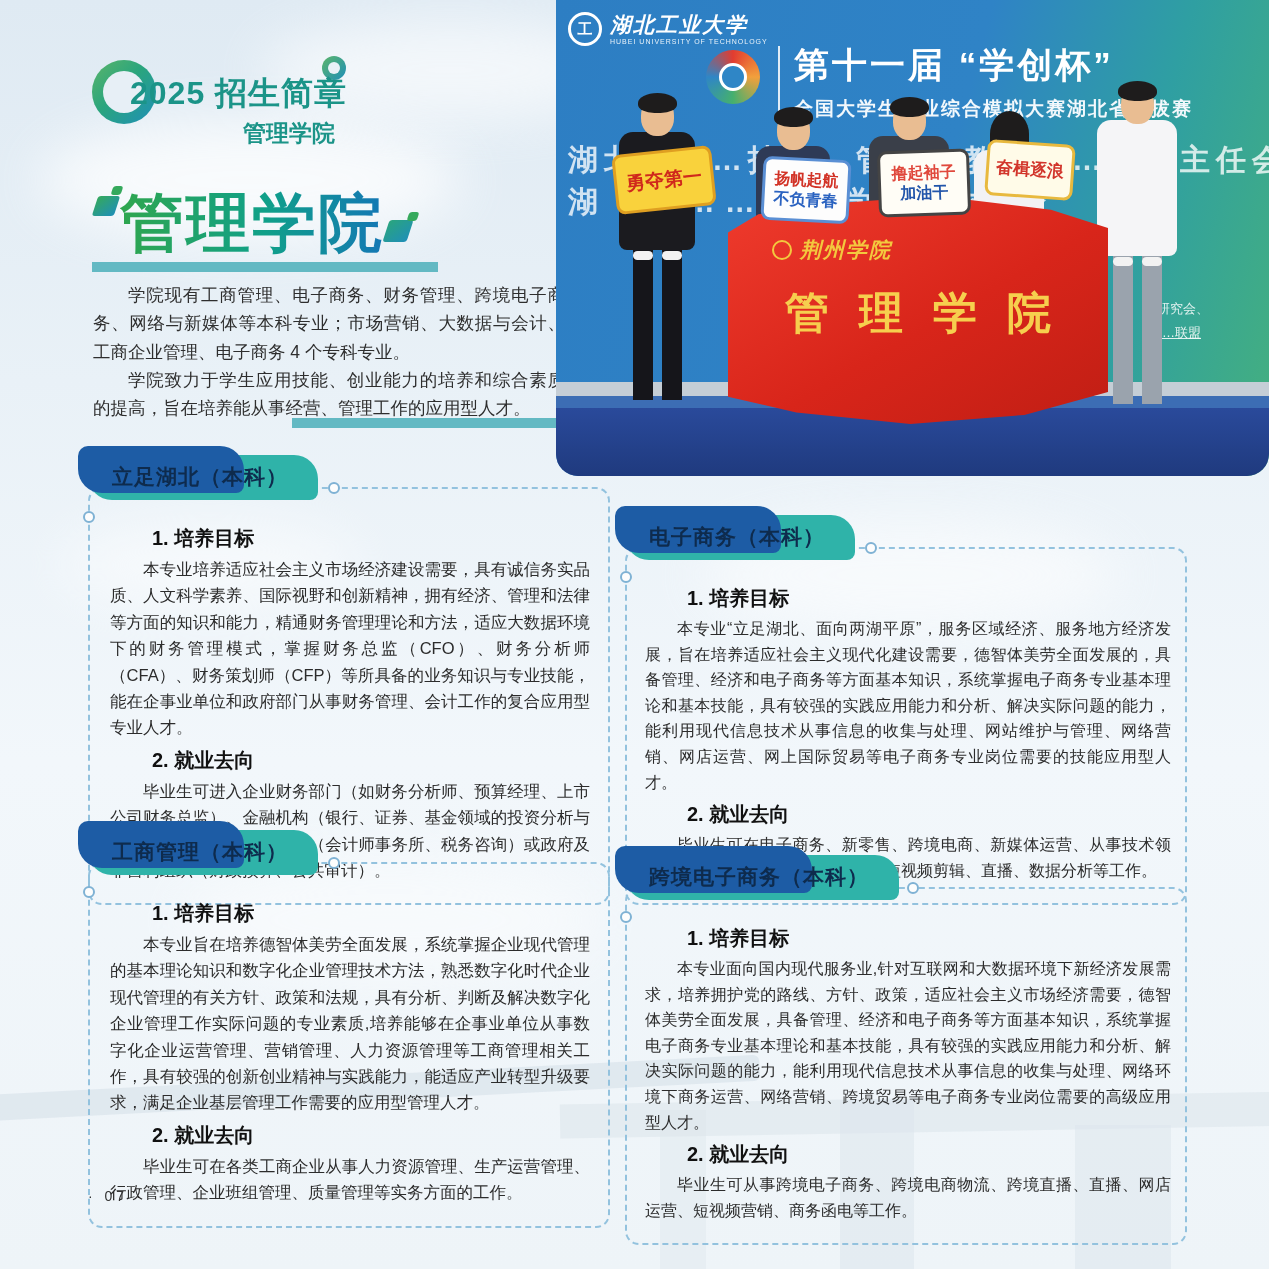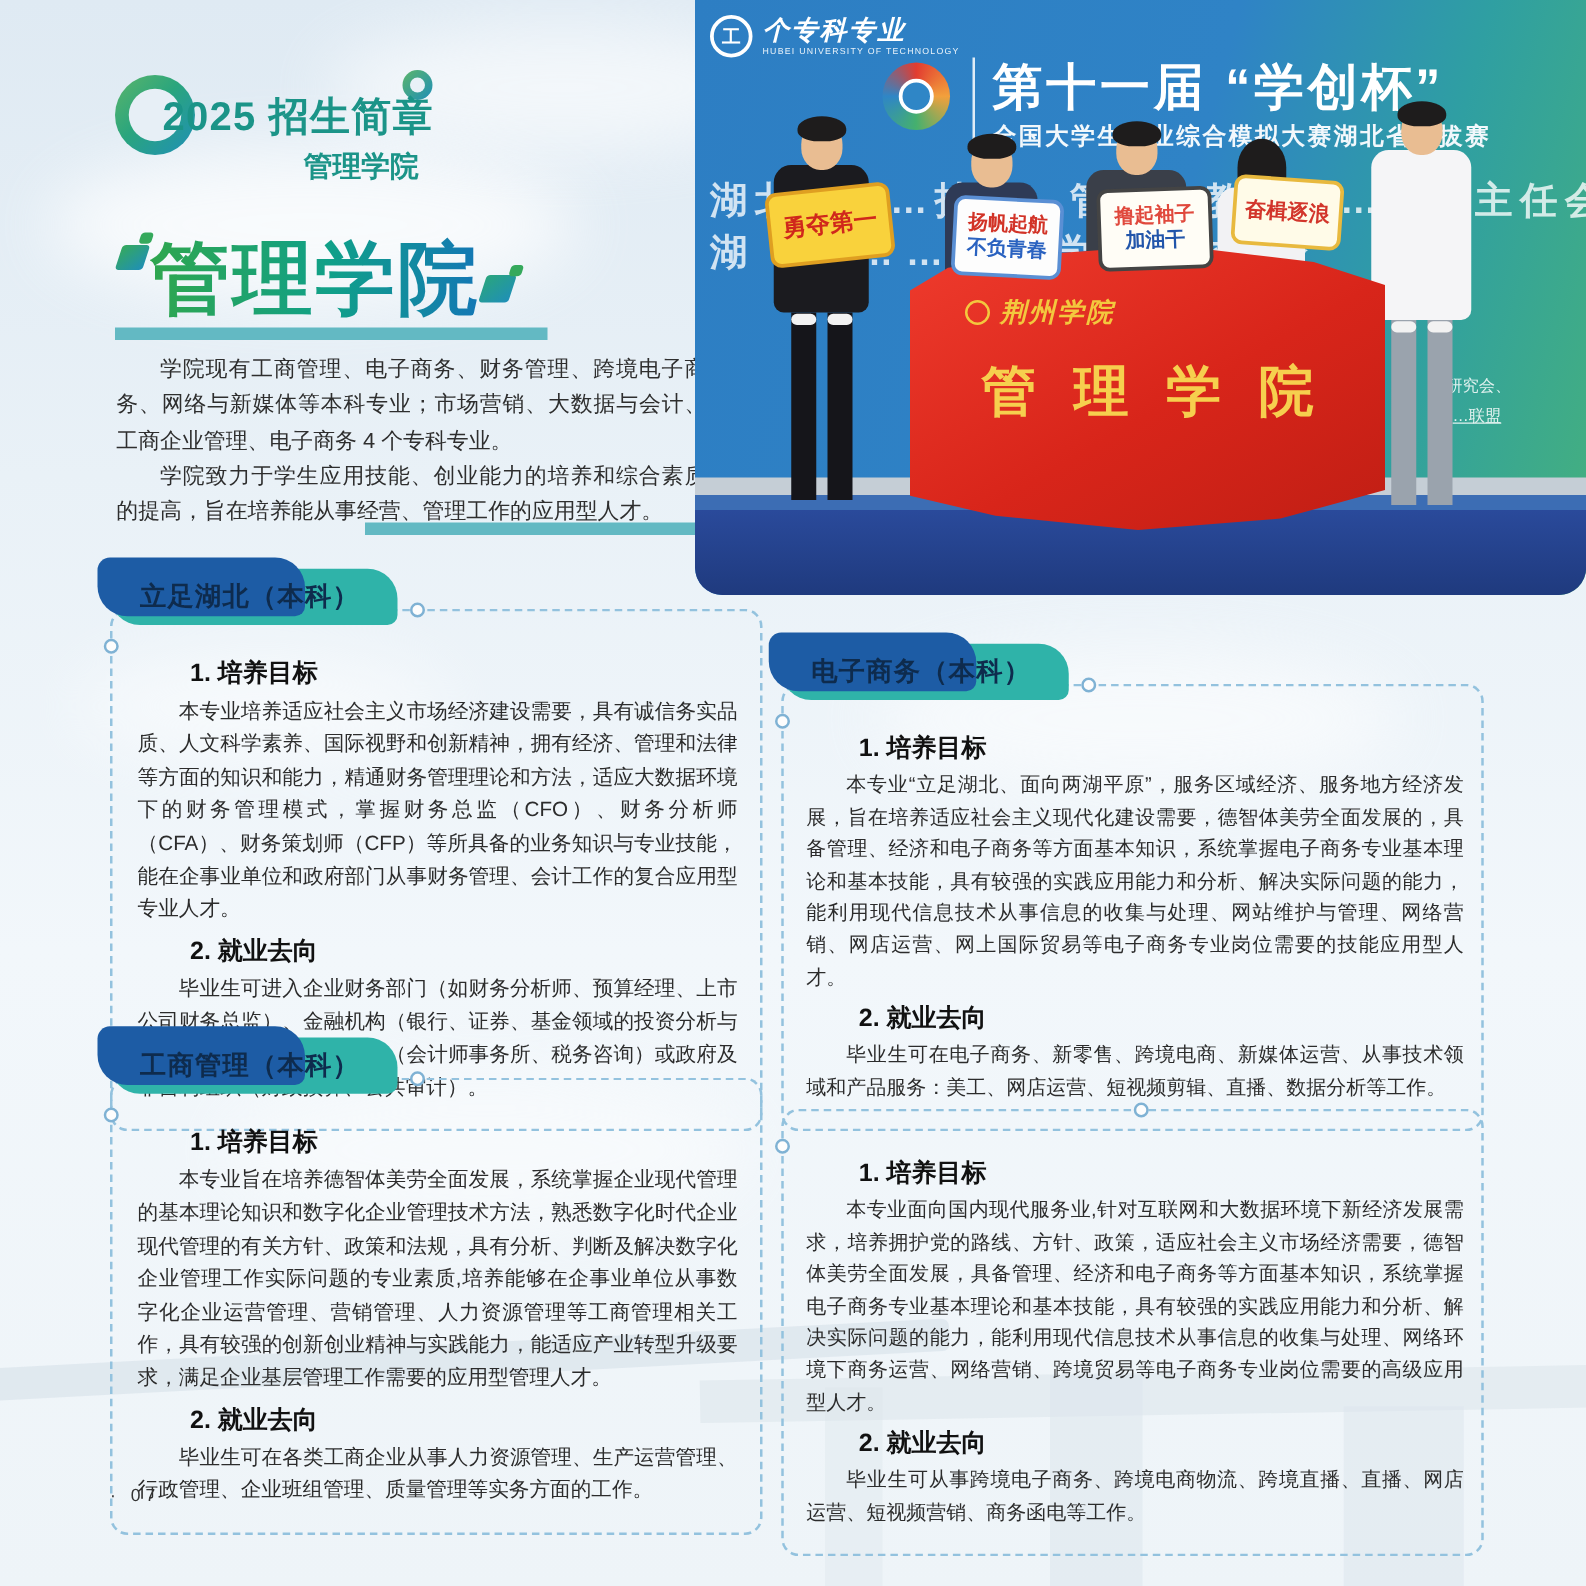--- a/index.html
+++ b/index.html
@@ -59,21 +59,21 @@
     background:linear-gradient(105deg,#2d7ec3 0%,#2f83c6 52%,#2f9fa2 76%,#45b07e 100%);}
   .photo .uni{position:absolute;left:12px;top:12px;display:flex;align-items:center;gap:8px;z-index:2;}
   .uni-emblem{width:34px;height:34px;border-radius:50%;border:3px solid #fff;box-sizing:border-box;
     display:flex;align-items:center;justify-content:center;color:#fff;font-size:15px;font-weight:700;}
   .uni-name{color:#fff;font-size:21px;font-weight:700;font-style:italic;letter-spacing:2px;line-height:1;}
   .uni-en{color:#e8f2fa;font-size:7px;letter-spacing:1px;margin-top:3px;}
   .swirl{position:absolute;left:150px;top:50px;width:54px;height:54px;border-radius:50%;z-index:2;
     background:conic-gradient(#e23c30,#f2a03c,#45b06e,#2f86c6,#e23c30);}
   .swirl .hole{position:absolute;inset:13px;border-radius:50%;background:#2f86c6;border:3px solid #fff;box-sizing:border-box;}
   .divider{position:absolute;left:222px;top:46px;width:2px;height:76px;background:rgba(255,255,255,.85);z-index:2;}
-  .event-title{position:absolute;left:238px;top:42px;color:#fff;font-size:40px;font-weight:800;letter-spacing:3px;z-index:2;white-space:nowrap;}
+  .event-title{position:absolute;left:238px;top:42px;color:#fff;font-size:35px;font-weight:800;letter-spacing:3px;z-index:2;white-space:nowrap;}
   .event-sub{position:absolute;left:238px;top:96px;color:#f2f8fc;font-size:19px;font-weight:600;letter-spacing:2px;z-index:2;white-space:nowrap;}
   .bk-row{position:absolute;color:rgba(255,255,255,.78);font-weight:700;white-space:nowrap;z-index:1;}
   .bk1{left:12px;top:140px;font-size:30px;letter-spacing:6px;}
   .bk2{left:12px;top:182px;font-size:30px;letter-spacing:10px;}
   .bk-small{position:absolute;color:rgba(255,255,255,.85);font-size:13px;z-index:1;}
   .bks1{left:588px;top:300px;}
   .bks2{left:606px;top:324px;text-decoration:underline;}
 
   .stage-concrete{position:absolute;left:0;top:382px;width:100%;height:16px;background:#c5ced6;z-index:2;}
   .stage-blue{position:absolute;left:0;top:396px;width:100%;height:14px;background:#3c6db4;z-index:2;}
@@ -171,21 +171,21 @@
 <div class="intro">
   <p>学院现有工商管理、电子商务、财务管理、跨境电子商务、网络与新媒体等本科专业；市场营销、大数据与会计、工商企业管理、电子商务 4 个专科专业。</p>
   <p>学院致力于学生应用技能、创业能力的培养和综合素质的提高，旨在培养能从事经营、管理工作的应用型人才。</p>
 </div>
 <div class="bar bar2"></div>
 
 <div class="photo">
   <div class="uni">
     <div class="uni-emblem">工</div>
     <div>
-      <div class="uni-name">个专科专业</div>
+      <div class="uni-name">湖北工业大学</div>
       <div class="uni-en">HUBEI UNIVERSITY OF TECHNOLOGY</div>
     </div>
   </div>
   <div class="swirl">
       <div class="hole"></div>
     </div>
   <div class="divider"></div>
   <div class="event-title">第十一届 “学创杯”</div>
   <div class="event-sub">全国大学生创业综合模拟大赛湖北省选拔赛</div>
   <div class="bk-row bk1">湖北省高…技经…管理…教学……席会主任会议</div>
@@ -310,20 +310,21 @@
     <div class="node node-top"></div>
     <div class="node node-left"></div>
     <div class="sec-h">1. 培养目标</div>
     <p class="sec-p">本专业“立足湖北、面向两湖平原”，服务区域经济、服务地方经济发展，旨在培养适应社会主义现代化建设需要，德智体美劳全面发展的，具备管理、经济和电子商务等方面基本知识，系统掌握电子商务专业基本理论和基本技能，具有较强的实践应用能力和分析、解决实际问题的能力，能利用现代信息技术从事信息的收集与处理、网站维护与管理、网络营销、网店运营、网上国际贸易等电子商务专业岗位需要的技能应用型人才。</p>
     <div class="sec-h">2. 就业去向</div>
     <p class="sec-p">毕业生可在电子商务、新零售、跨境电商、新媒体运营、从事技术领域和产品服务：美工、网店运营、短视频剪辑、直播、数据分析等工作。</p>
   </div>
 </div>
 
 <div class="card card-ce">
+  <div class="badge">跨境电子商务（本科）</div>
   <div class="dashed-box">
     <div class="node node-top"></div>
     <div class="node node-left"></div>
     <div class="sec-h">1. 培养目标</div>
     <p class="sec-p">本专业面向国内现代服务业,针对互联网和大数据环境下新经济发展需求，培养拥护党的路线、方针、政策，适应社会主义市场经济需要，德智体美劳全面发展，具备管理、经济和电子商务等方面基本知识，系统掌握电子商务专业基本理论和基本技能，具有较强的实践应用能力和分析、解决实际问题的能力，能利用现代信息技术从事信息的收集与处理、网络环境下商务运营、网络营销、跨境贸易等电子商务专业岗位需要的高级应用型人才。</p>
     <div class="sec-h">2. 就业去向</div>
     <p class="sec-p">毕业生可从事跨境电子商务、跨境电商物流、跨境直播、直播、网店运营、短视频营销、商务函电等工作。</p>
   </div>
 </div>
 

